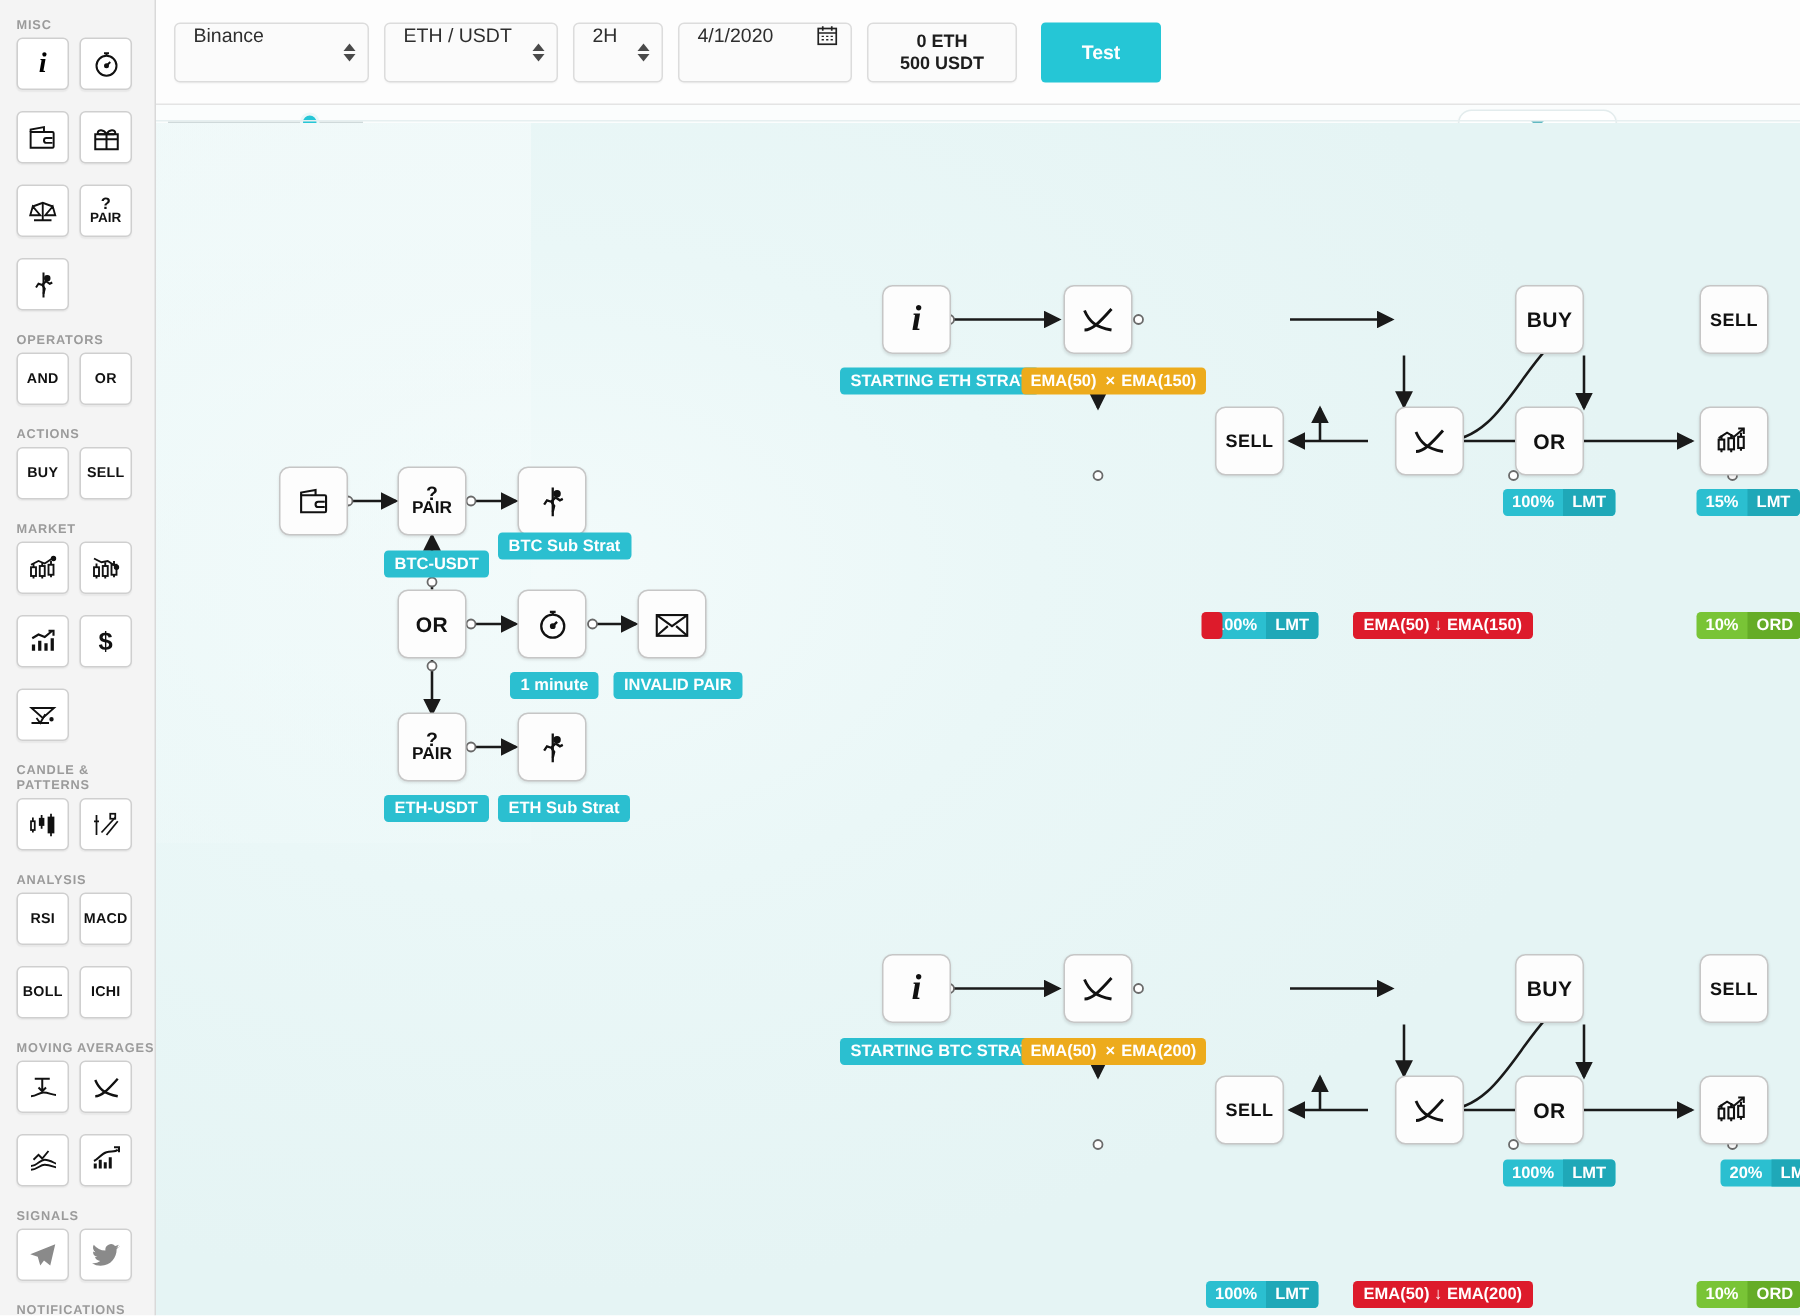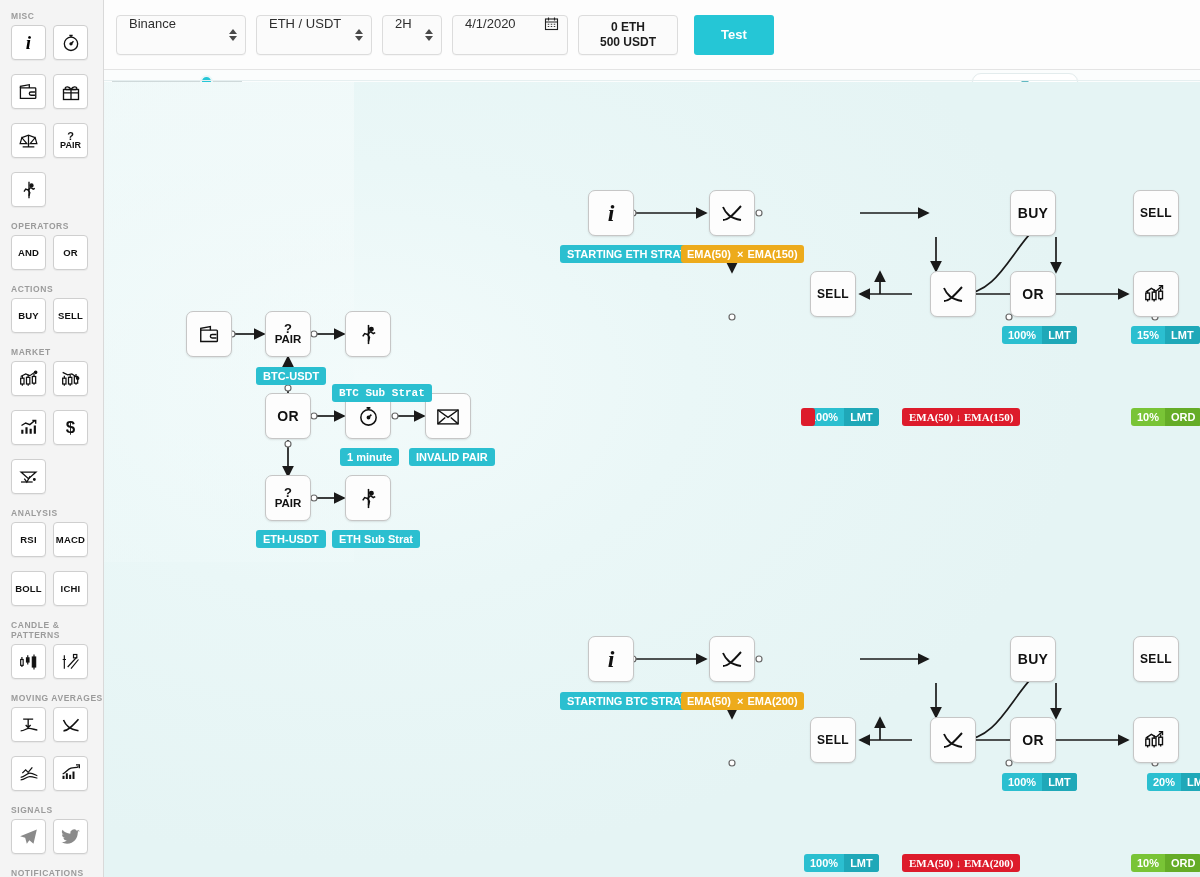--- a/index.html
+++ b/index.html
@@ -113,21 +113,21 @@
     color:#fff;font-size:11px;font-weight:600;white-space:nowrap;box-sizing:border-box;
     overflow:hidden;
   }
   .badge .p1{padding:0 6px;display:flex;align-items:center;height:100%;}
   .badge .p2{padding:16px 6px;display:flex;align-items:center;height:100%;}
   .badge.teal{background:#2bbfd0;}
   .badge.teal .p2{background:#1fa8b8;}
   .badge.green{background:#79c436;}
   .badge.green .p2{background:#65ac27;}
   .badge.orange{background:#edab1c;}
-  .badge.red{background:#dd1b2b;font-family:Liberation Serif, serif;}
+  .badge.red{background:#dd1b2b;}
   .badge.plain{padding:0 7px;}
   .xmark{color:#fff;font-weight:700;padding:0 4px;font-size:11px;}
 </style>
 </head>
 <body>
 
 <div id="app">
 
   <div id="sidebar">
 
@@ -248,58 +248,58 @@
             <path d="M3 6h18l-9 8z"></path>
               <path d="M3 18h14"></path>
               <path d="M7 14l3 4 4-7"></path>
               <circle cx="19" cy="15" r="1" fill="#111"></circle>
           </svg>
         </div>
       </div>
     </div>
 
     <div class="sb-group">
-      <div class="sb-title">ANALYSIS</div>
-      <div class="sb-row">
-        <div class="sb-btn">
-            <span class="txt sm">RSI</span>
-          </div>
-        <div class="sb-btn">
-            <span class="txt" style="font-size:9.5px;">MACD</span>
-          </div>
-        <div class="sb-btn">
-            <span class="txt" style="font-size:9.5px;">BOLL</span>
-          </div>
-        <div class="sb-btn">
-            <span class="txt" style="font-size:9.5px;">ICHI</span>
-          </div>
-      </div>
-    </div>
-
-    <div class="sb-group">
       <div class="sb-title">CANDLE &amp; PATTERNS</div>
       <div class="sb-row">
         <div class="sb-btn">
           <svg width="22" height="20" viewBox="0 0 26 24" fill="none" stroke="#111" stroke-width="1.4">
             <rect x="3" y="9" width="3" height="7"></rect>
               <path d="M4.5 6v3M4.5 16v2"></path>
             <rect x="10" y="7" width="3" height="5" fill="#111"></rect>
               <path d="M11.5 4v3M11.5 12v3"></path>
             <rect x="17" y="6" width="4" height="12" fill="#111"></rect>
               <path d="M19 3v3M19 18v3"></path>
           </svg>
         </div>
         <div class="sb-btn">
           <svg width="22" height="20" viewBox="0 0 26 24" fill="none" stroke="#111" stroke-width="1.4">
             <path d="M5 4v16M3 9h4"></path>
               <path d="M9 18L20 6"></path>
               <path d="M13 20L22 9"></path>
             <rect x="16" y="3" width="4" height="4"></rect>
           </svg>
         </div>
+      </div>
+    </div>
+
+    <div class="sb-group">
+      <div class="sb-title">ANALYSIS</div>
+      <div class="sb-row">
+        <div class="sb-btn">
+            <span class="txt sm">RSI</span>
+          </div>
+        <div class="sb-btn">
+            <span class="txt" style="font-size:9.5px;">MACD</span>
+          </div>
+        <div class="sb-btn">
+            <span class="txt" style="font-size:9.5px;">BOLL</span>
+          </div>
+        <div class="sb-btn">
+            <span class="txt" style="font-size:9.5px;">ICHI</span>
+          </div>
       </div>
     </div>
 
     <div class="sb-group">
       <div class="sb-title">MOVING AVERAGES</div>
       <div class="sb-row">
         <div class="sb-btn">
           <svg width="22" height="20" viewBox="0 0 26 24" fill="none" stroke="#111" stroke-width="1.6">
             <path d="M6 5h12M12 5v10M9 12l3 3 3-3"></path>
               <path d="M3 19c5 0 6-3 10-3s7 2 10 2" stroke-width="1.6"></path>
@@ -529,21 +529,21 @@
       </svg>
     </div>
     <div class="node" style="left:321px;top:311px;">
       <svg width="24" height="19" viewBox="0 0 26 20" fill="none" stroke="#111" stroke-width="1.5">
         <rect x="2" y="3" width="22" height="15"></rect>
           <path d="M2 3l11 8 11-8M2 18l8-7M24 18l-8-7"></path>
       </svg>
     </div>
 
     <div class="badge teal plain" style="left:152px;top:285px;">BTC-USDT</div>
-    <div class="badge teal plain" style="left:228px;top:302px;font-family:Liberation Mono, monospace;">BTC Sub Strat</div>
+    <div class="badge teal plain" style="left:228px;top:273px;">BTC Sub Strat</div>
     <div class="badge teal plain" style="left:152px;top:448px;">ETH-USDT</div>
     <div class="badge teal plain" style="left:228px;top:448px;">ETH Sub Strat</div>
     <div class="badge teal plain" style="left:236px;top:366px;">1 minute</div>
     <div class="badge teal plain" style="left:305px;top:366px;">INVALID PAIR</div>
 
     <div class="node" style="left:484px;top:108px;">
       <span class="ital">i</span>
     </div>
     <div class="node" style="left:605px;top:108px;">
       <svg width="26" height="24" viewBox="0 0 26 24" fill="none" stroke="#111" stroke-width="1.9">

